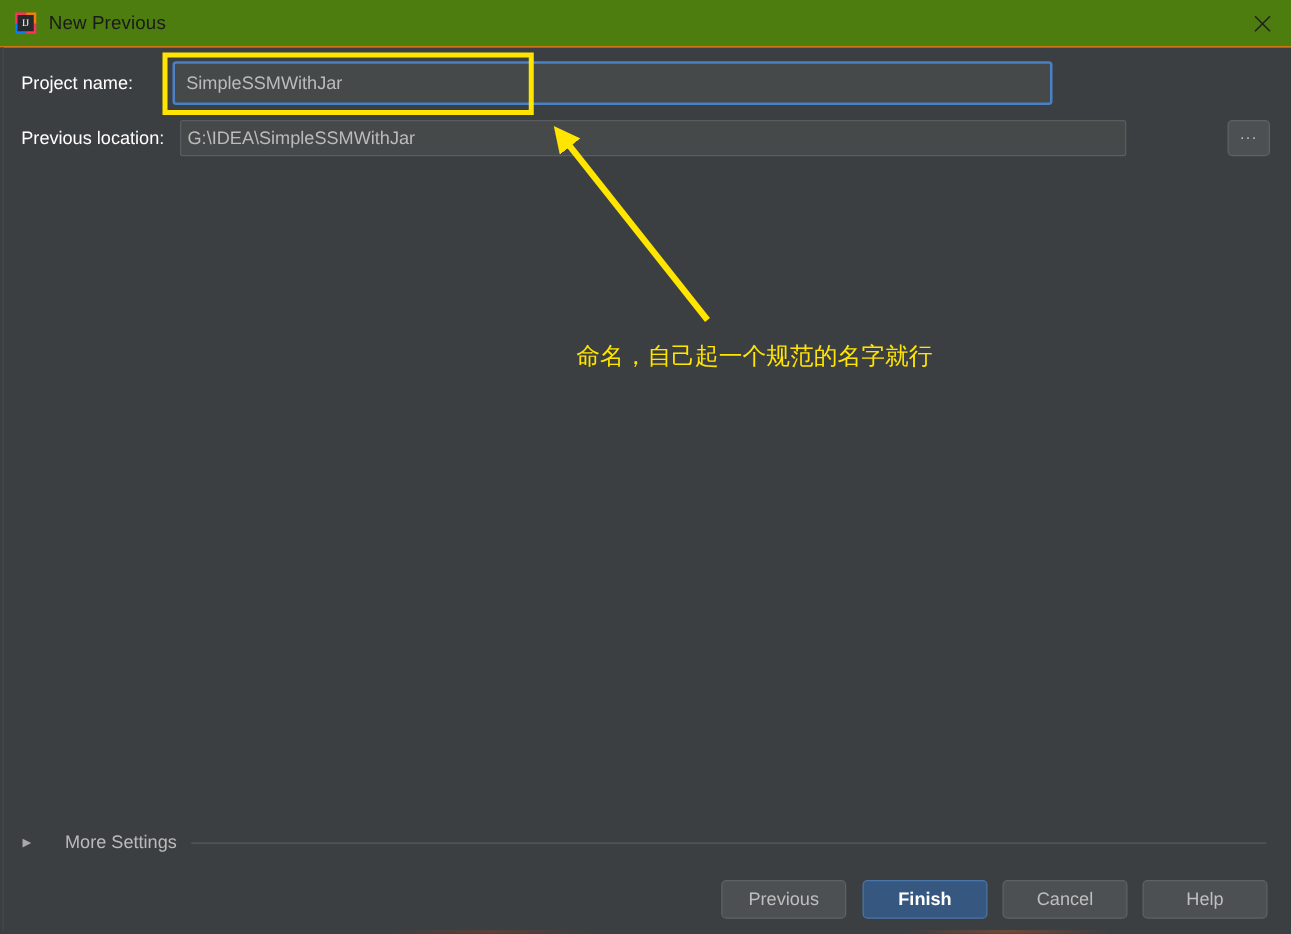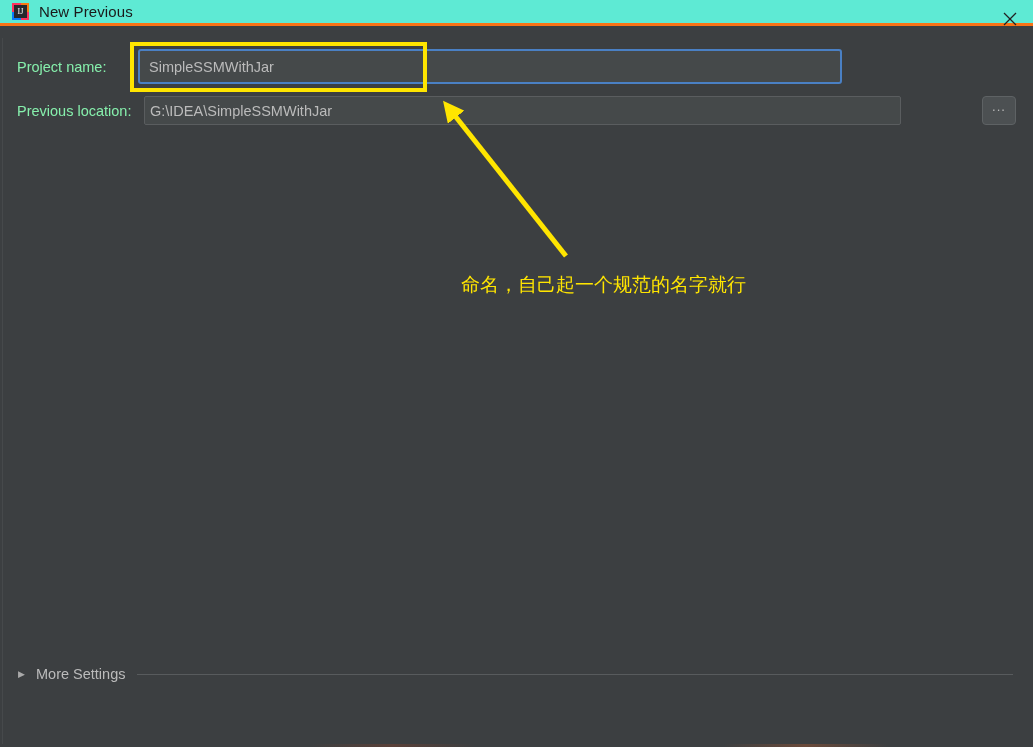--- a/index.html
+++ b/index.html
@@ -16,23 +16,23 @@
     position: relative;
     width: 1033px;
     height: 747px;
     background: #3c3f41;
   }
 
   
   #titlebar {
     position: absolute;
     left: 0; top: 0;
-    width: 1033px; height: 26px;
-    background: #5eead4;
-    border-bottom: 3px solid #f97316;
+    width: 1033px; height: 38px;
+    background: #4d7c0f;
+    border-bottom: 1px solid #f97316;
     display: flex;
     align-items: center;
   }
   #app-icon {
     width: 17px; height: 17px;
     margin-left: 12px;
     position: relative;
     flex: none;
   }
   #app-icon .q1 { position:absolute; left:0; top:0; width:50%; height:50%; background:#fe315d; }
@@ -66,21 +66,21 @@
     left: 0; top: 38px;
     width: 3px; height: 709px;
     background: #3c3f41;
     border-right: 1px solid #46494b;
   }
 
   
   .form-label {
     position: absolute;
     font-size: 14.5px;
-    color: #86efac;
+    color: #ffffff;
     white-space: nowrap;
   }
   #label-project-name { left: 17px; top: 59px; }
   #label-project-location { left: 17px; top: 103px; }
 
   #project-name-input {
     position: absolute;
     left: 138px; top: 49px;
     width: 704px; height: 35px;
     background: #45494a;
@@ -133,21 +133,21 @@
   #more-settings-arrow {
     width: 14px;
     color: #a9a9a9;
     font-size: 9px;
     line-height: 20px;
     cursor: pointer;
   }
   #more-settings-label {
     font-size: 14.5px;
     color: #bbbbbb;
-    margin-left: 4px;
+    margin-left: 20px;
     white-space: nowrap;
     cursor: pointer;
   }
   #more-settings-separator {
     flex: 1;
     height: 1px;
     background: #585b5d;
     margin-left: 12px;
     margin-right: 5px;
   }
@@ -247,20 +247,26 @@
   <div class="form-label" id="label-project-location">Previous location:</div>
   <input id="project-location-input" type="text" value="G:\IDEA\SimpleSSMWithJar" style="">
   <div id="browse-button">...</div>
 
   <div id="more-settings-row">
     <div id="more-settings-arrow">▶</div>
     <div id="more-settings-label">More Settings</div>
     <div id="more-settings-separator"></div>
   </div>
 
+  <div id="button-bar">
+    <div class="dlg-button" id="btn-previous">Previous</div>
+    <div class="dlg-button" id="btn-finish">Finish</div>
+    <div class="dlg-button" id="btn-cancel">Cancel</div>
+    <div class="dlg-button" id="btn-help">Help</div>
+  </div>
 
   <div id="annotation-box"></div>
 
   <svg id="annotation-arrow" viewBox="0 0 190 190">
     <defs>
       <marker id="arrowhead" markerWidth="4.2" markerHeight="4.2" refX="2.6" refY="2.1" orient="auto">
         <polygon points="0,0 4.2,2.1 0,4.2" fill="#ffe500"></polygon>
       </marker>
     </defs>
     <line x1="146" y1="171" x2="28" y2="22" stroke="#ffe500" stroke-width="5" marker-end="url(#arrowhead)"></line>

